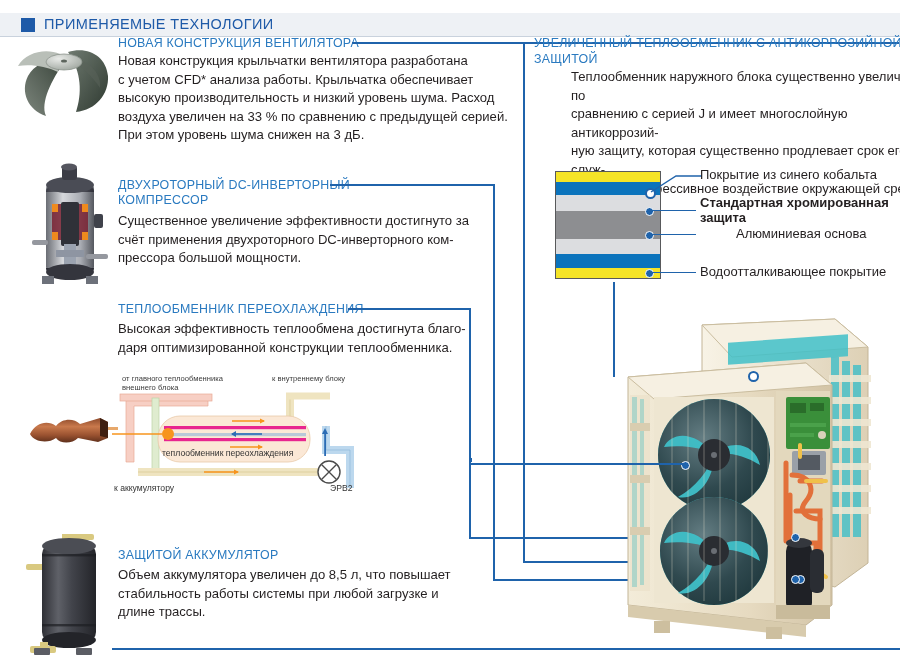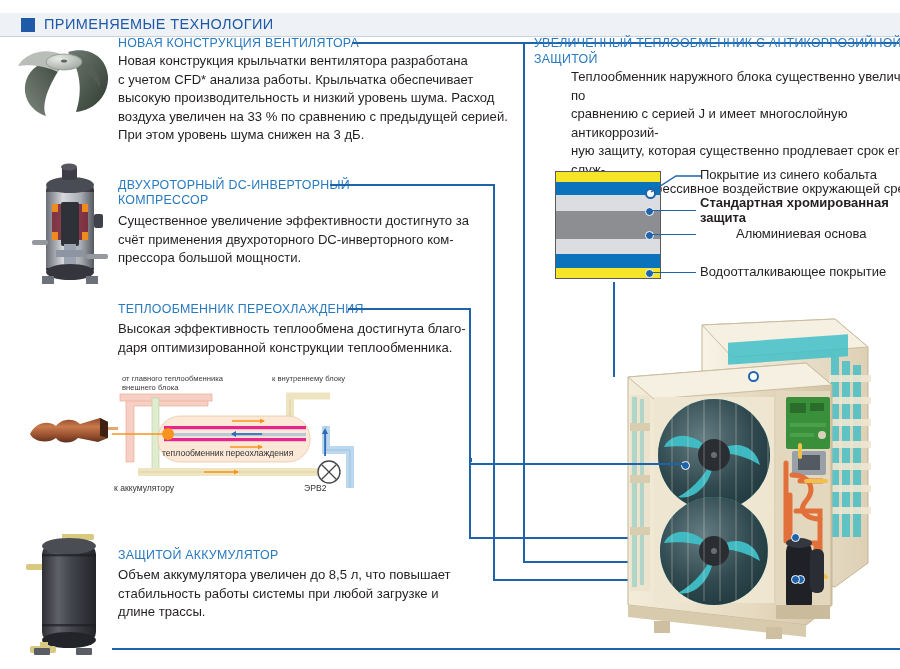--- a/index.html
+++ b/index.html
@@ -269,21 +269,21 @@
 
       <circle cx="217" cy="96" r="11" fill="#ffffff" stroke="#4a4a4a" stroke-width="1.4"></circle>
       <path d="M209.5 88.5 L224.5 103.5 M224.5 88.5 L209.5 103.5" stroke="#4a4a4a" stroke-width="1.4"></path>
     </svg>
 
     <div class="lbl" style="left:10px;top:-2px;">от главного теплообменника
 внешнего блока</div>
     <div class="lbl" style="left:160px;top:-2px;">к внутреннему блоку</div>
     <div class="lbl lbl-mid" style="left:50px;top:73px;">теплообменник переохлаждения</div>
     <div class="lbl lbl-mid" style="left:2px;top:108px;">к аккумулятору</div>
-    <div class="lbl lbl-erv" style="left:192px;top:108px;">ЭРВ2</div>
+    <div class="lbl lbl-erv" style="left:218px;top:108px;">ЭРВ2</div>
   </div>
 
   <div class="acc">
     <svg width="104" height="128" viewBox="0 0 104 128">
       <defs>
         <linearGradient id="tank" x1="0" y1="0" x2="1" y2="0">
           <stop offset="0" stop-color="#2f3036"></stop>
             <stop offset=".3" stop-color="#5f6168"></stop>
           <stop offset=".55" stop-color="#42444b"></stop>
             <stop offset="1" stop-color="#232429"></stop>

